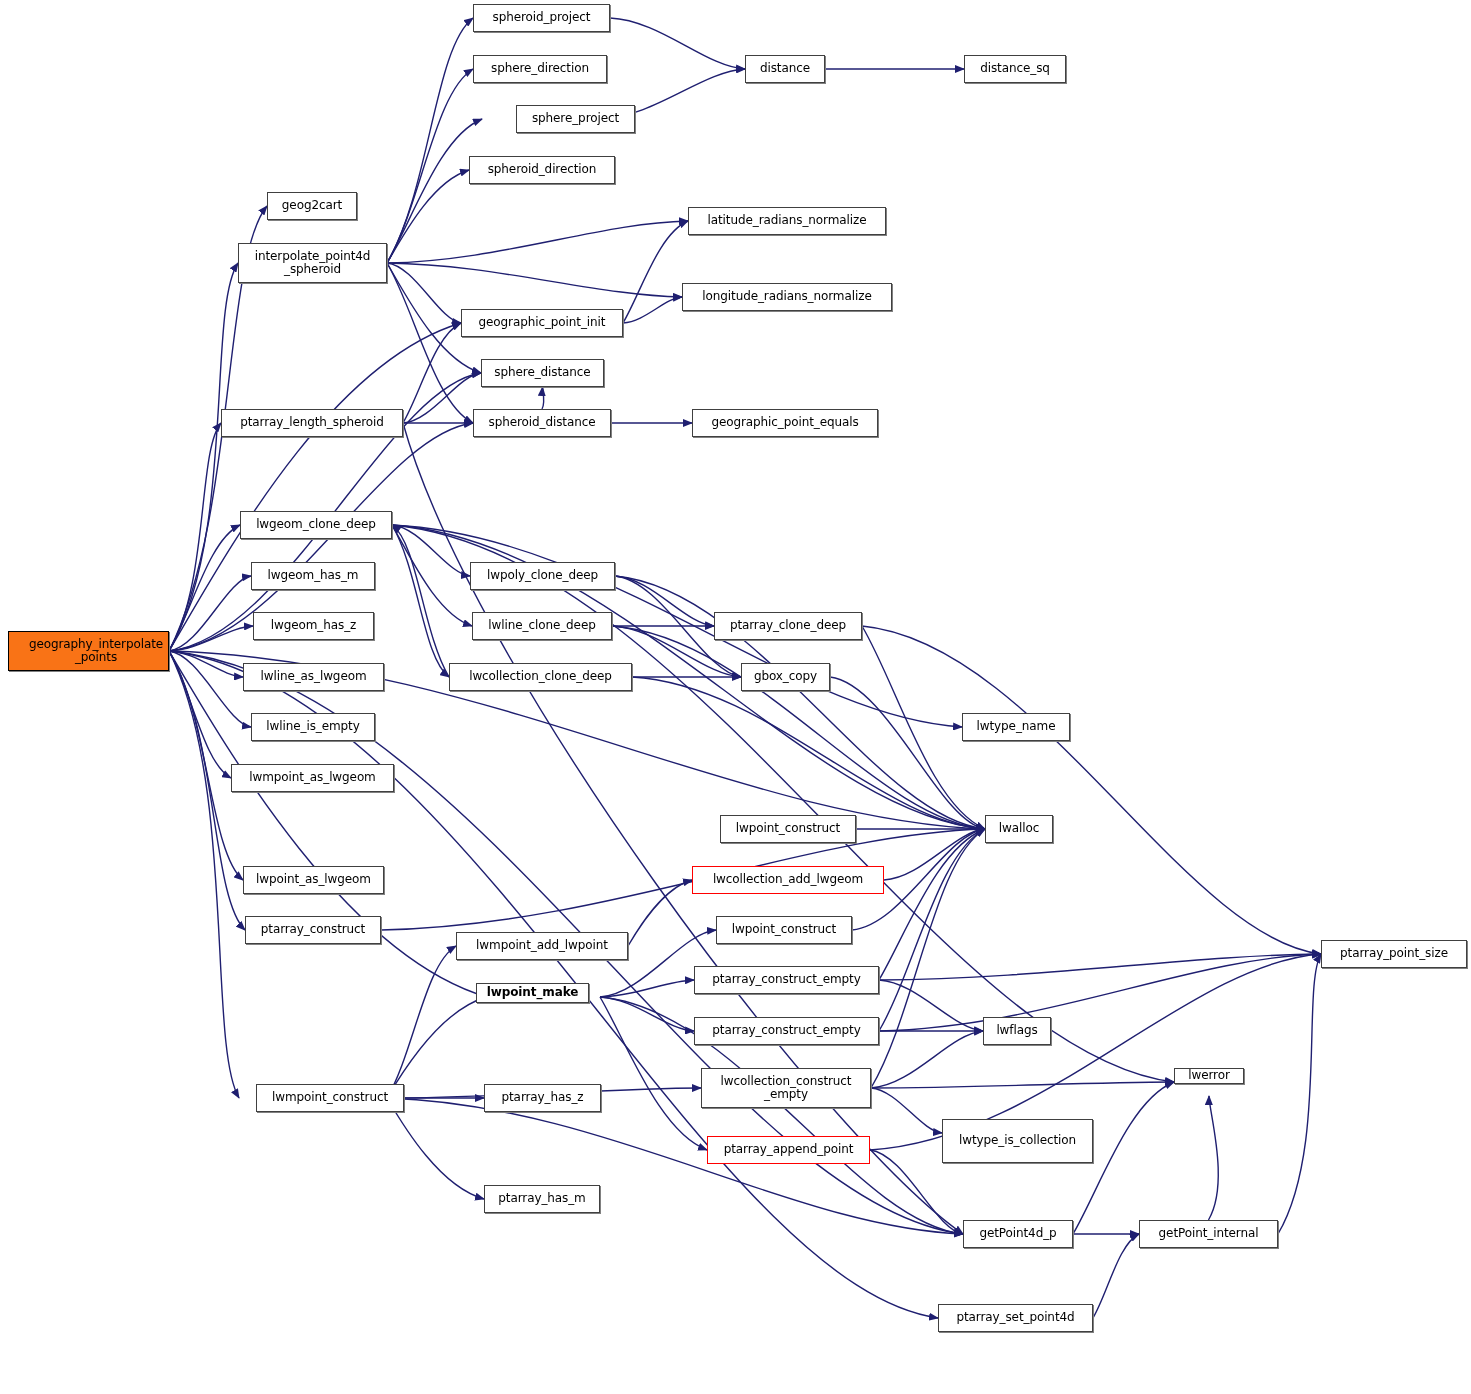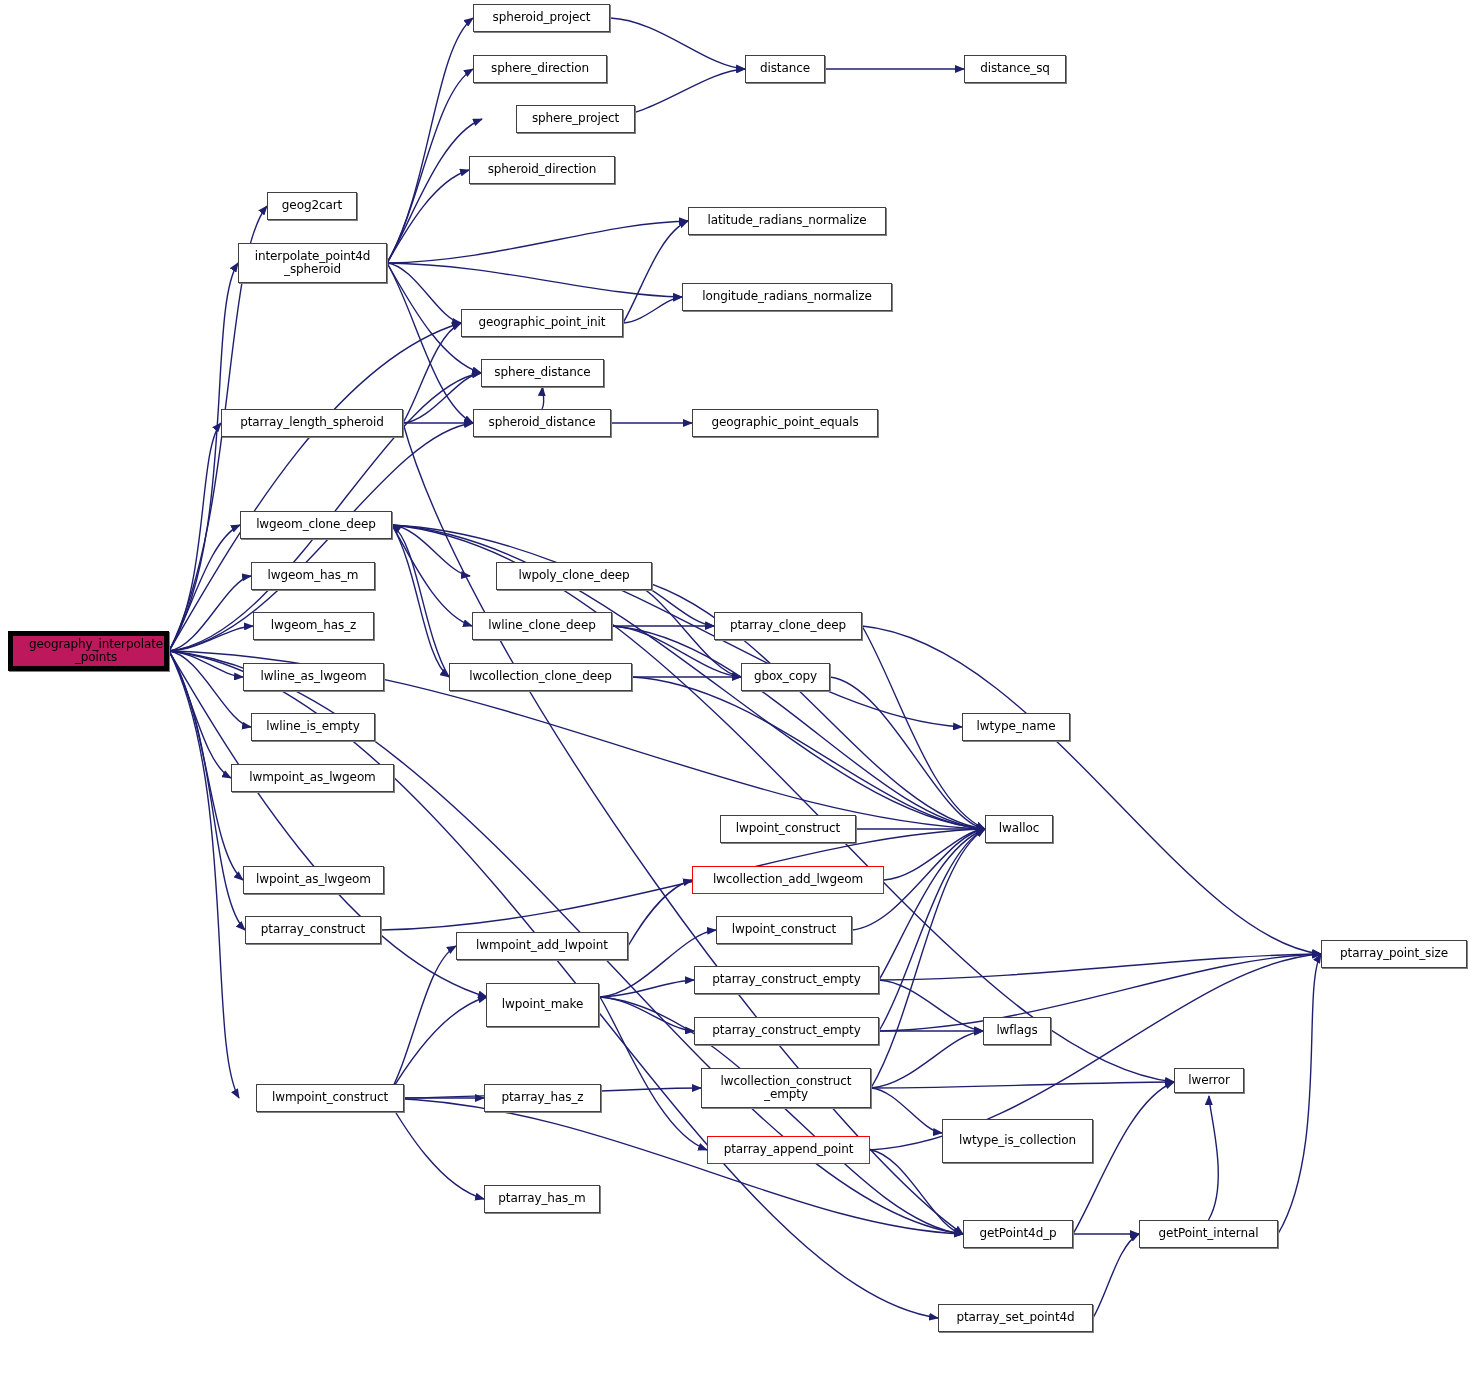--- a/index.html
+++ b/index.html
@@ -34,22 +34,22 @@
     justify-content: center;
     text-align: center;
     font-size: 12px;
     color: #000000;
     line-height: 1.12;
     white-space: pre;
     letter-spacing: -0.1px;
     z-index: 5;
   }
   .node.root {
-    background: #be185d;
-    border: 5px solid #000000;
+    background: #f97316;
+    border: 1px solid #000000;
     padding-left: 15px;
   }
   .node.warn {
     border: 1px solid #ff0000;
     box-shadow: none;
   }
 </style>
 </head>
 <body>
 
@@ -174,38 +174,38 @@
       <div class="node" style="left: 692px; top: 409px; width: 186px; height: 28px;">geographic_point_equals</div>
       <div class="node" style="left: 240px; top: 511px; width: 152px; height: 28px;">lwgeom_clone_deep</div>
       <div class="node" style="left: 251px; top: 562px; width: 124px; height: 28px;">lwgeom_has_m</div>
       <div class="node" style="left: 253px; top: 612px; width: 121px; height: 28px;">lwgeom_has_z</div>
       <div class="node" style="left: 243px; top: 663px; width: 141px; height: 28px;">lwline_as_lwgeom</div>
       <div class="node" style="left: 251px; top: 713px; width: 124px; height: 28px;">lwline_is_empty</div>
       <div class="node" style="left: 231px; top: 764px; width: 163px; height: 28px;">lwmpoint_as_lwgeom</div>
       <div class="node" style="left: 243px; top: 866px; width: 141px; height: 28px;">lwpoint_as_lwgeom</div>
       <div class="node" style="left: 245px; top: 916px; width: 136px; height: 28px;">ptarray_construct</div>
       <div class="node" style="left: 256px; top: 1084px; width: 148px; height: 28px;">lwmpoint_construct</div>
-      <div class="node" style="left: 470px; top: 562px; width: 156px; height: 28px; margin-left: 26px;">lwpoly_clone_deep</div>
+      <div class="node" style="left: 470px; top: 562px; width: 145px; height: 28px;">lwpoly_clone_deep</div>
       <div class="node" style="left: 472px; top: 612px; width: 140px; height: 28px;">lwline_clone_deep</div>
       <div class="node" style="left: 449px; top: 663px; width: 183px; height: 28px;">lwcollection_clone_deep</div>
       <div class="node" style="left: 714px; top: 612px; width: 148px; height: 28px;">ptarray_clone_deep</div>
       <div class="node" style="left: 741px; top: 663px; width: 89px; height: 28px;">gbox_copy</div>
       <div class="node" style="left: 962px; top: 713px; width: 108px; height: 28px;">lwtype_name</div>
       <div class="node" style="left: 720px; top: 815px; width: 136px; height: 28px;">lwpoint_construct</div>
       <div class="node" style="left: 985px; top: 815px; width: 68px; height: 28px;">lwalloc</div>
       <div class="node warn" style="left: 692px; top: 866px; width: 192px; height: 28px;">lwcollection_add_lwgeom</div>
       <div class="node" style="left: 456px; top: 932px; width: 172px; height: 28px;">lwmpoint_add_lwpoint</div>
       <div class="node" style="left: 716px; top: 916px; width: 136px; height: 28px;">lwpoint_construct</div>
       <div class="node" style="left: 694px; top: 966px; width: 185px; height: 28px;">ptarray_construct_empty</div>
-      <div class="node" style="left: 486px; top: 983px; width: 113px; height: 44px;">lwpoint_make</div>
+      <div class="node" style="left: 476px; top: 983px; width: 113px; height: 20px; font-weight: bold;">lwpoint_make</div>
       <div class="node" style="left: 694px; top: 1017px; width: 185px; height: 28px;">ptarray_construct_empty</div>
       <div class="node" style="left: 983px; top: 1017px; width: 68px; height: 28px;">lwflags</div>
       <div class="node" style="left: 701px; top: 1068px; width: 170px; height: 40px;">lwcollection_construct
 _empty</div>
-      <div class="node" style="left: 1174px; top: 1068px; width: 70px; height: 25px;">lwerror</div>
+      <div class="node" style="left: 1174px; top: 1068px; width: 70px; height: 16px;">lwerror</div>
       <div class="node" style="left: 484px; top: 1084px; width: 117px; height: 28px;">ptarray_has_z</div>
       <div class="node" style="left: 942px; top: 1119px; width: 151px; height: 44px;">lwtype_is_collection</div>
       <div class="node warn" style="left: 707px; top: 1136px; width: 163px; height: 28px;">ptarray_append_point</div>
       <div class="node" style="left: 484px; top: 1185px; width: 116px; height: 28px;">ptarray_has_m</div>
       <div class="node" style="left: 963px; top: 1220px; width: 110px; height: 28px;">getPoint4d_p</div>
       <div class="node" style="left: 1139px; top: 1220px; width: 139px; height: 28px;">getPoint_internal</div>
       <div class="node" style="left: 938px; top: 1304px; width: 155px; height: 28px;">ptarray_set_point4d</div>
       <div class="node" style="left: 1321px; top: 940px; width: 146px; height: 28px;">ptarray_point_size</div>
     </div>
 </div>

